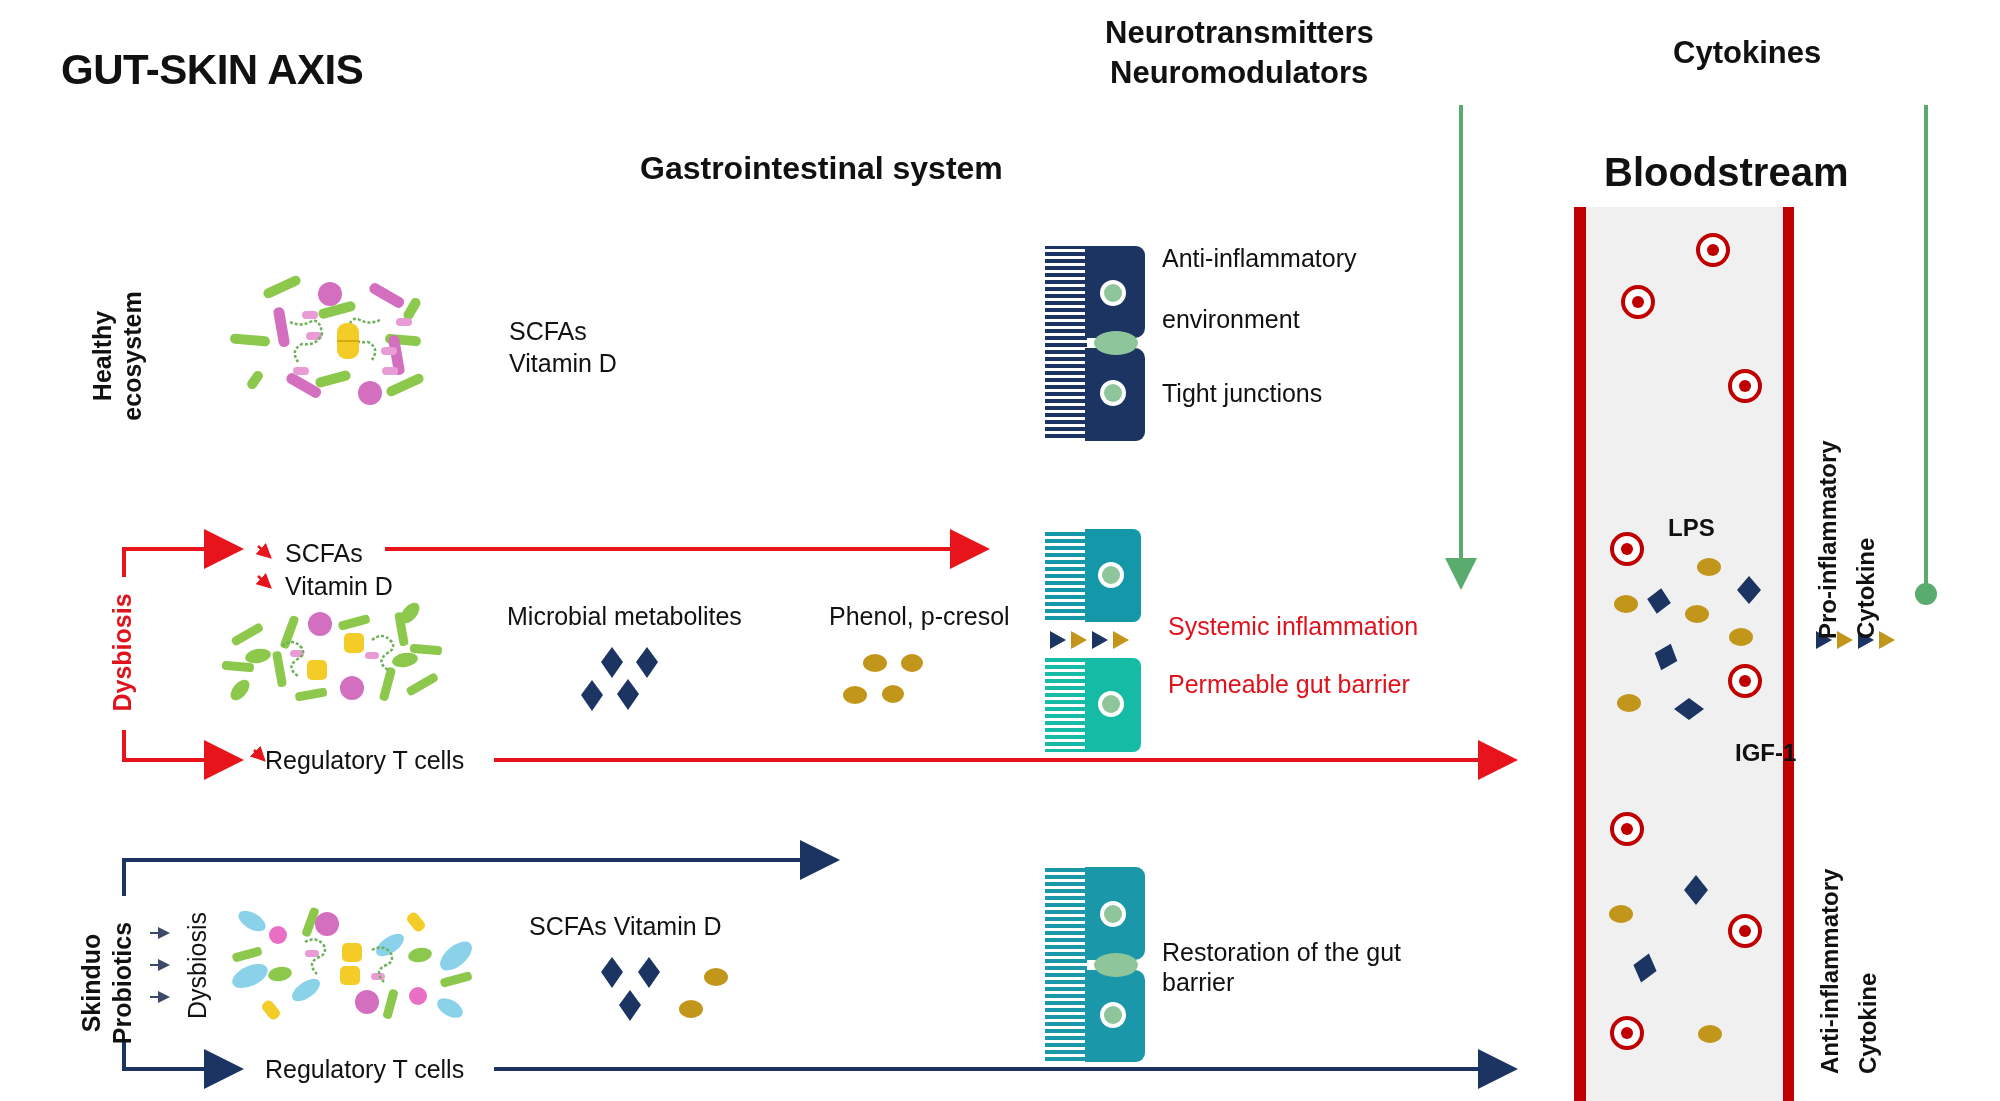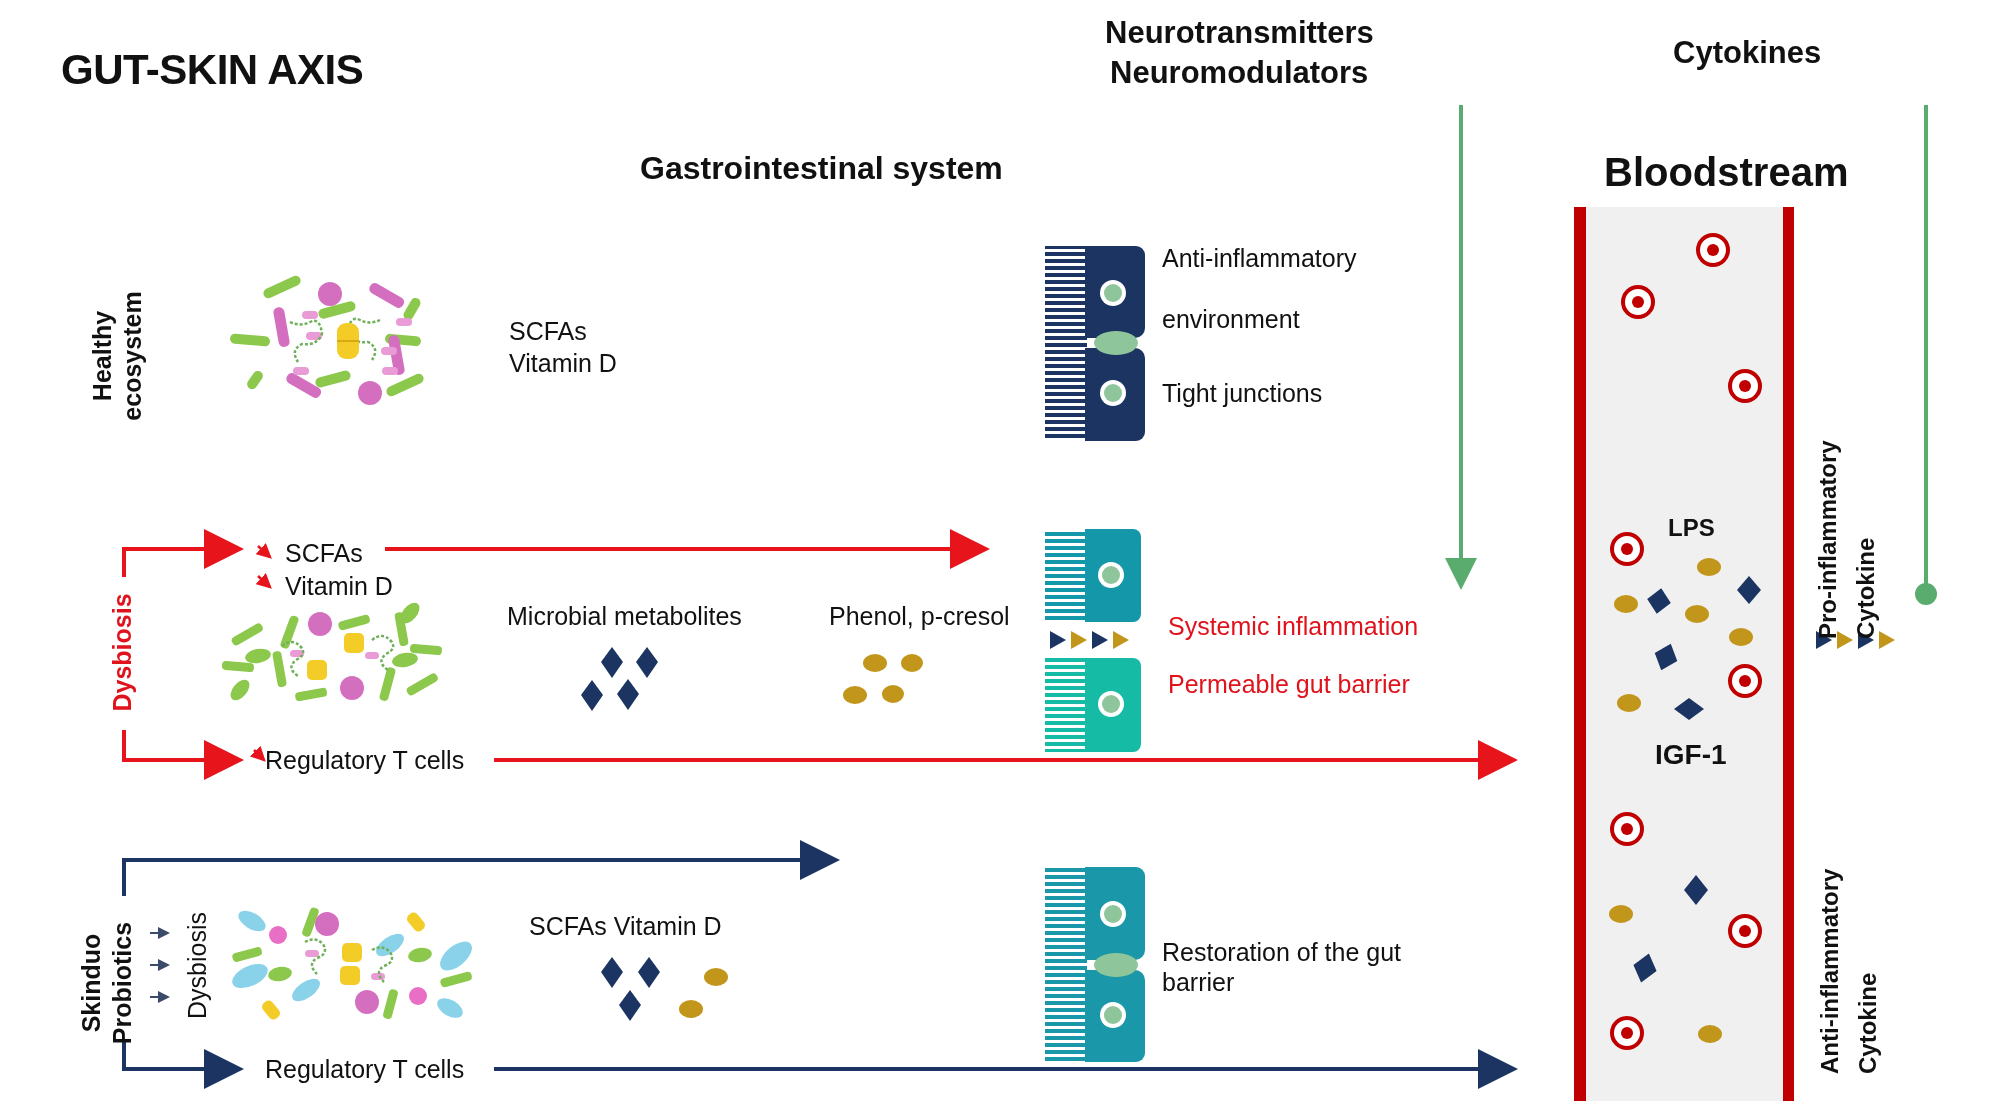--- a/index.html
+++ b/index.html
@@ -329,21 +329,21 @@
   <div>Skinduo</div>
   <div>Probiotics</div>
 </div>
 <div class="t rot lbl" style="left:142px; top:953px; width:110px;">Dysbiosis</div>
 <div class="t lbl" style="left:529px; top:914px;">SCFAs Vitamin D</div>
 <div class="t lbl" style="left:265px; top:1057px;">Regulatory T cells</div>
 <div class="t lbl" style="left:1162px; top:940px;">Restoration of the gut</div>
 <div class="t lbl" style="left:1162px; top:970px;">barrier</div>
 
 <div class="t bold" style="left:1668px; top:516px; font-size:24px;">LPS</div>
-<div class="t bold" style="left:1655px; top:741px; font-size:28px;">IGF-1</div>
+<div class="t bold" style="left:1735px; top:741px; font-size:24px;">IGF-1</div>
 
 <div class="t rot bold" style="left:1737px; top:491px; width:220px; font-size:24px; line-height:38px;">
   <div style="text-align:left;">Pro-inflammatory</div>
   <div style="text-align:left;">Cytokine</div>
 </div>
 <div class="t rot bold" style="left:1737px; top:924px; width:224px; font-size:24px; line-height:38px;">
   <div style="text-align:left;">Anti-inflammatory</div>
   <div style="text-align:left;">Cytokine</div>
 </div>
 

